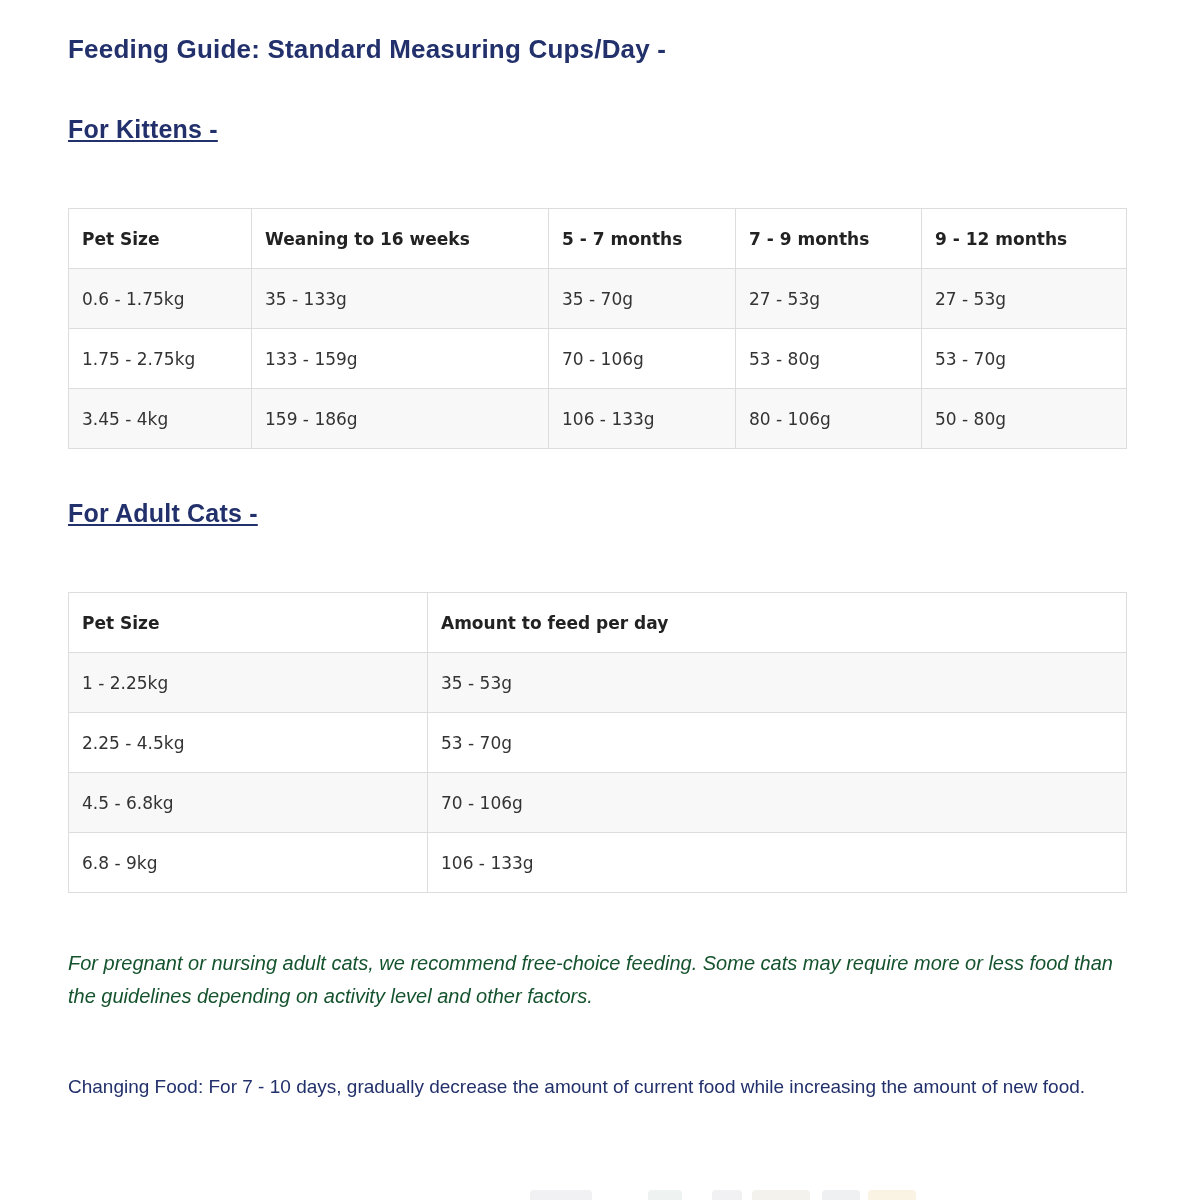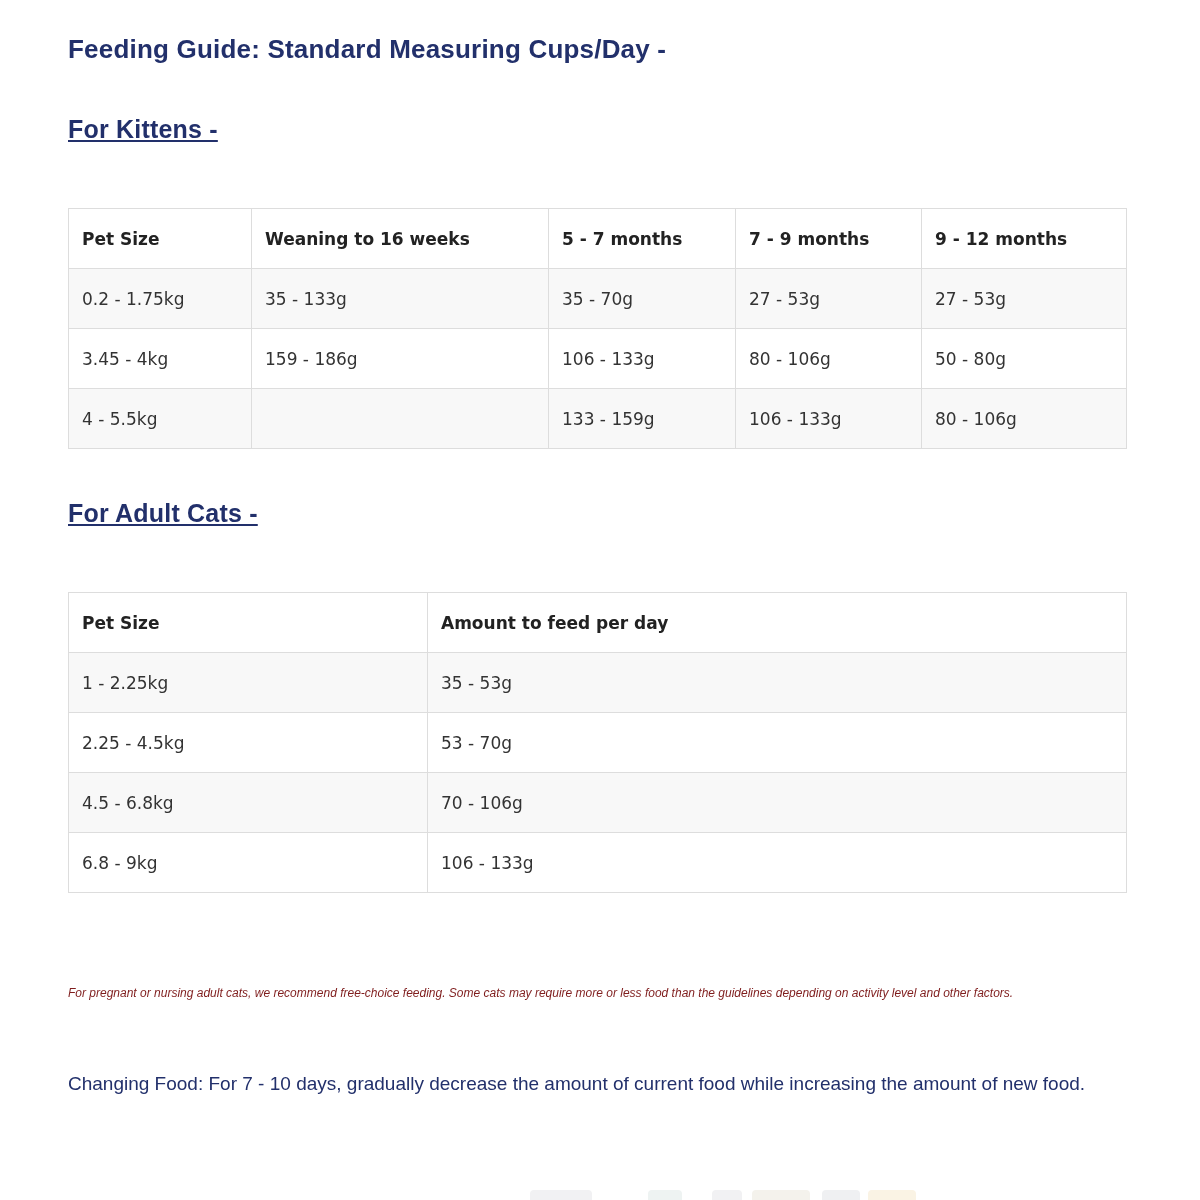--- a/index.html
+++ b/index.html
@@ -49,26 +49,26 @@
     background: #ffffff;
   }
   table.guide th {
     font-weight: 700;
     color: #222222;
   }
   table.guide tbody tr:nth-child(odd) td {
     background: #f8f8f8;
   }
   .note {
-    margin-top: 84px;
+    margin-top: 54px;
     width: 1056px;
-    font-size: 12px;
+    font-size: 20px;
     line-height: 33px;
     font-style: italic;
-    color: #7f1d1d;
+    color: #14532d;
   }
   .note-plain {
     margin-top: 59px;
     width: 1056px;
     font-size: 19px;
     line-height: 30px;
     color: #22306b;
   }
   .cutoff-strip {
     position: absolute;
@@ -112,39 +112,39 @@
       <tr>
         <th>Pet Size</th>
         <th>Weaning to 16 weeks</th>
         <th>5 - 7 months</th>
         <th>7 - 9 months</th>
         <th>9 - 12 months</th>
       </tr>
     </thead>
     <tbody>
       <tr>
-        <td>0.2 - 1.75kg</td>
+        <td>0.6 - 1.75kg</td>
         <td>35 - 133g</td>
         <td>35 - 70g</td>
         <td>27 - 53g</td>
         <td>27 - 53g</td>
+      </tr>
+      <tr>
+        <td>1.75 - 2.75kg</td>
+        <td>133 - 159g</td>
+        <td>70 - 106g</td>
+        <td>53 - 80g</td>
+        <td>53 - 70g</td>
       </tr>
       <tr>
         <td>3.45 - 4kg</td>
         <td>159 - 186g</td>
         <td>106 - 133g</td>
         <td>80 - 106g</td>
         <td>50 - 80g</td>
-      </tr>
-      <tr>
-        <td>4 - 5.5kg</td>
-        <td></td>
-        <td>133 - 159g</td>
-        <td>106 - 133g</td>
-        <td>80 - 106g</td>
       </tr>
     </tbody>
   </table>
 
   <h2 class="section-heading">For Adult Cats -</h2>
 
   <table class="guide">
     <colgroup>
       <col style="width:359px">
         <col style="width:699px">

